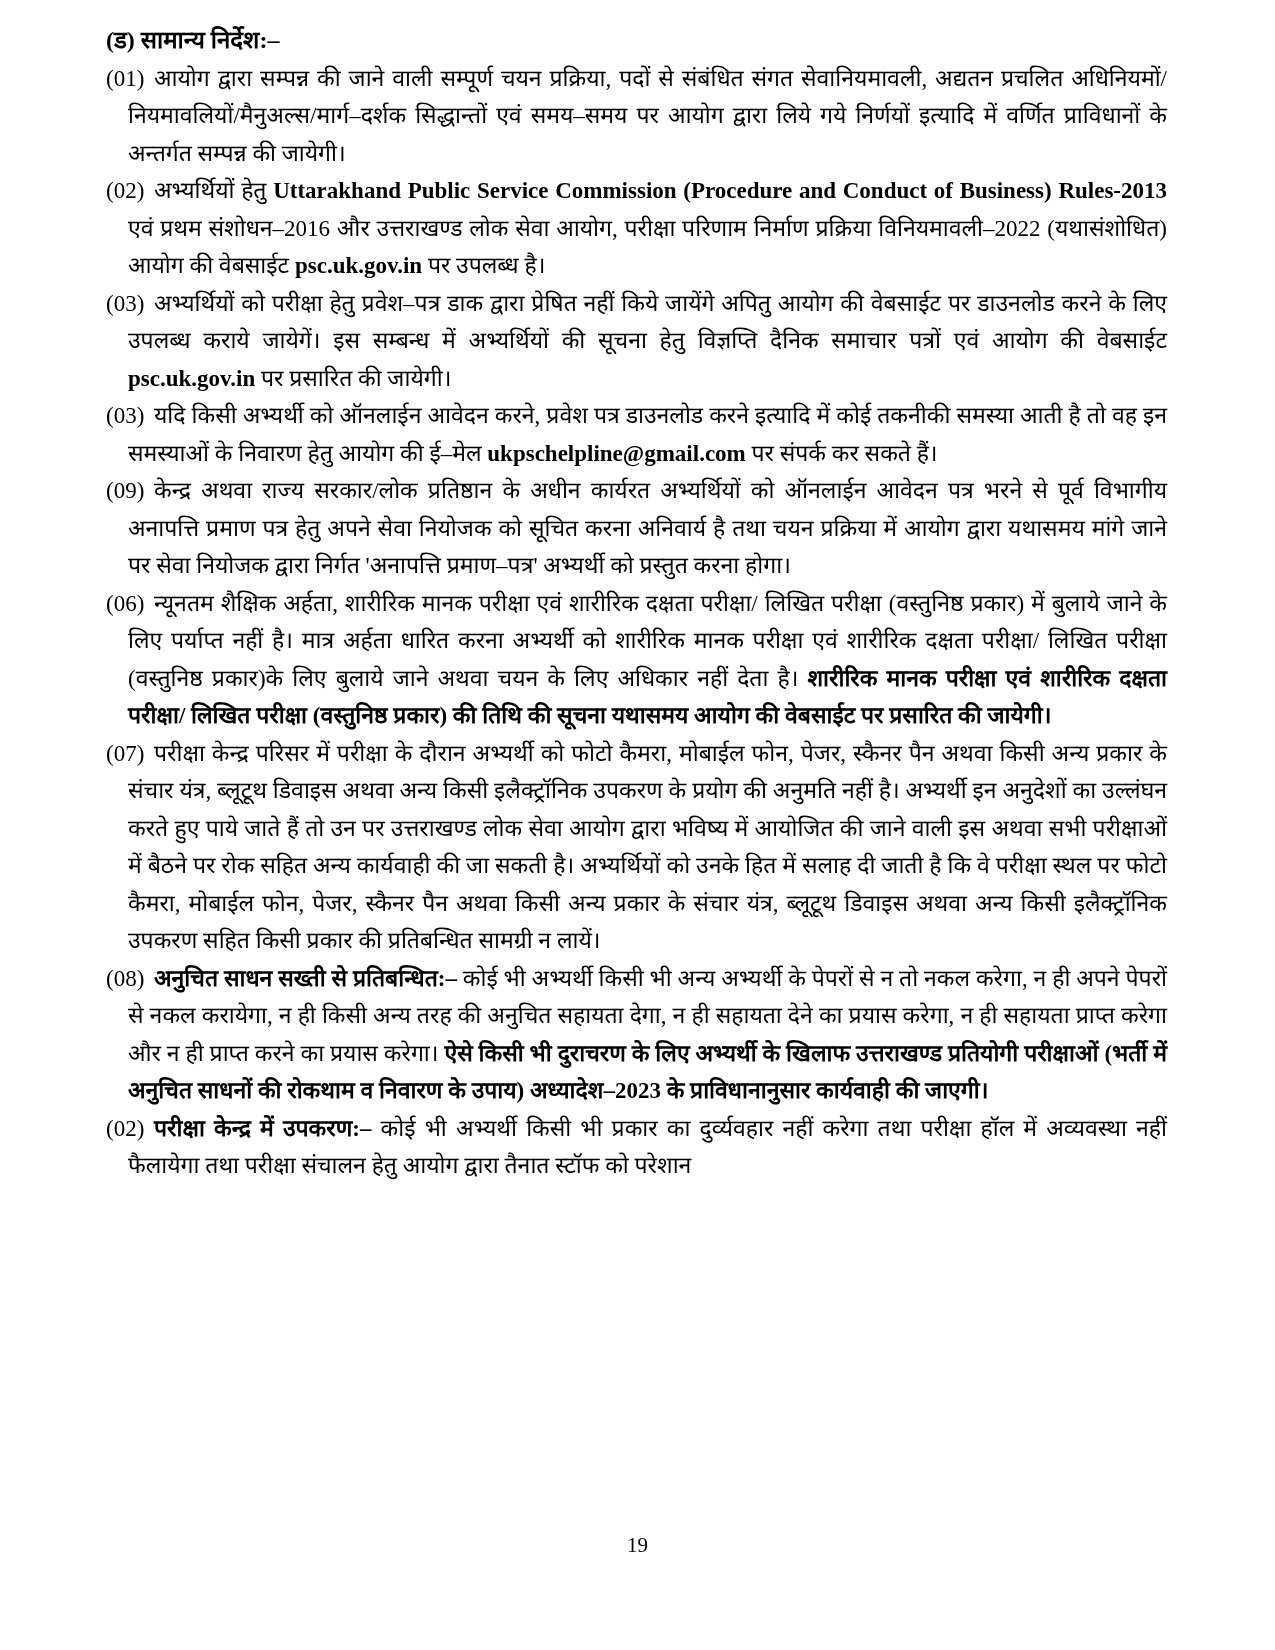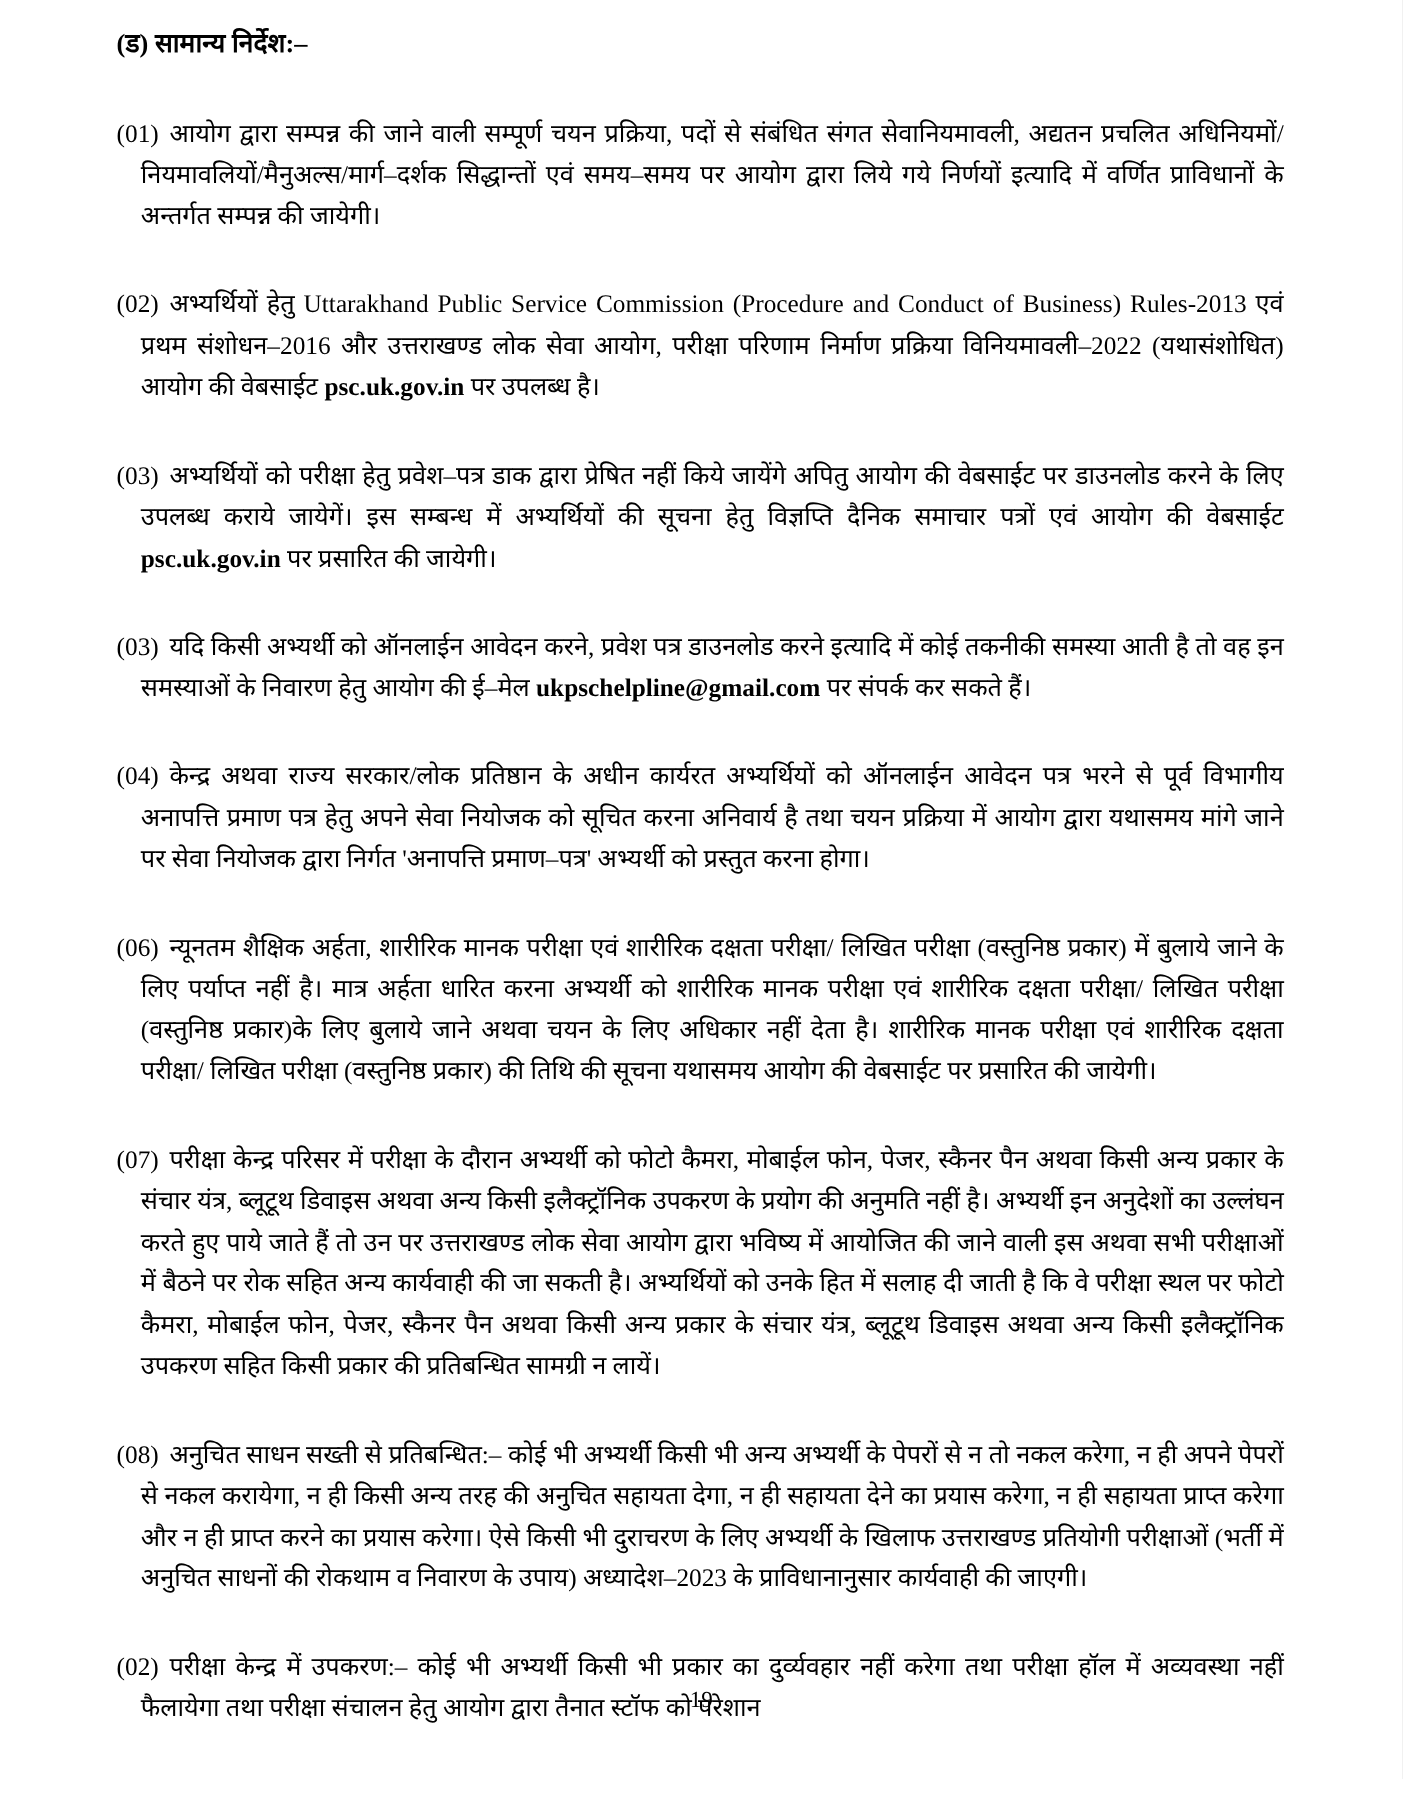--- a/index.html
+++ b/index.html
@@ -24,24 +24,23 @@
   .item {
     text-align: justify;
     padding-left: 22px;
     text-indent: -22px;
   }
   .item .num {
     display: inline-block;
     width: 48px;
     text-indent: 0;
     white-space: nowrap;
-    margin-top: 43px;
   }
   .seg { }
-  .bold { font-weight: normal; }
+  .bold { font-weight: bold; }
   .link { font-weight: bold; color: #000; }
   .page-number {
     position: absolute;
     bottom: 92px;
     left: 0;
     width: 100%;
     text-align: center;
     font-size: 21px;
     line-height: normal;
   }
@@ -50,21 +49,21 @@
 <body>
 
 <div class="page">
   <div class="heading">(ड) सामान्य निर्देश:–</div>
 
   <div id="instruction-list">
       <div class="item"><span class="num">(01)</span><span class="seg">आयोग द्वारा सम्पन्न की जाने वाली सम्पूर्ण चयन प्रक्रिया, पदों से संबंधित संगत सेवानियमावली, अद्यतन प्रचलित अधिनियमों/नियमावलियों/मैनुअल्स/मार्ग–दर्शक सिद्धान्तों एवं समय–समय पर आयोग द्वारा लिये गये निर्णयों इत्यादि में वर्णित प्राविधानों के अन्तर्गत सम्पन्न की जायेगी।</span></div>
       <div class="item"><span class="num">(02)</span><span class="seg">अभ्यर्थियों हेतु </span><span class="seg bold">Uttarakhand Public Service Commission (Procedure and Conduct of Business) Rules-2013</span><span class="seg"> एवं प्रथम संशोधन–2016 और उत्तराखण्ड लोक सेवा आयोग, परीक्षा परिणाम निर्माण प्रक्रिया विनियमावली–2022 (यथासंशोधित)  आयोग की वेबसाईट </span><span class="seg link">psc.uk.gov.in</span><span class="seg"> पर उपलब्ध है।</span></div>
       <div class="item"><span class="num">(03)</span><span class="seg">अभ्यर्थियों को परीक्षा हेतु प्रवेश–पत्र डाक द्वारा प्रेषित नहीं किये जायेंगे अपितु आयोग की वेबसाईट पर डाउनलोड करने के लिए उपलब्ध कराये जायेगें। इस सम्बन्ध में अभ्यर्थियों की सूचना हेतु विज्ञप्ति दैनिक समाचार पत्रों एवं आयोग की वेबसाईट </span><span class="seg link">psc.uk.gov.in</span><span class="seg"> पर प्रसारित की जायेगी।</span></div>
       <div class="item"><span class="num">(03)</span><span class="seg">यदि किसी अभ्यर्थी को ऑनलाईन आवेदन करने, प्रवेश पत्र डाउनलोड करने इत्यादि में कोई तकनीकी समस्या आती है तो वह इन समस्याओं के निवारण हेतु आयोग की ई–मेल </span><span class="seg link">ukpschelpline@gmail.com</span><span class="seg"> पर संपर्क कर सकते हैं।</span></div>
-      <div class="item"><span class="num">(04)</span><span class="seg">केन्द्र अथवा राज्य सरकार/लोक प्रतिष्ठान के अधीन कार्यरत अभ्यर्थियों को ऑनलाईन आवेदन पत्र भरने से पूर्व विभागीय अनापत्ति प्रमाण पत्र हेतु अपने सेवा नियोजक को सूचित करना अनिवार्य है तथा चयन प्रक्रिया में आयोग द्वारा यथासमय मांगे जाने पर सेवा नियोजक द्वारा निर्गत 'अनापत्ति प्रमाण–पत्र' अभ्यर्थी को प्रस्तुत करना होगा।</span></div>
+      <div class="item"><span class="num">(09)</span><span class="seg">केन्द्र अथवा राज्य सरकार/लोक प्रतिष्ठान के अधीन कार्यरत अभ्यर्थियों को ऑनलाईन आवेदन पत्र भरने से पूर्व विभागीय अनापत्ति प्रमाण पत्र हेतु अपने सेवा नियोजक को सूचित करना अनिवार्य है तथा चयन प्रक्रिया में आयोग द्वारा यथासमय मांगे जाने पर सेवा नियोजक द्वारा निर्गत 'अनापत्ति प्रमाण–पत्र' अभ्यर्थी को प्रस्तुत करना होगा।</span></div>
       <div class="item"><span class="num">(06)</span><span class="seg">न्यूनतम शैक्षिक अर्हता, शारीरिक मानक परीक्षा एवं शारीरिक दक्षता परीक्षा/ लिखित परीक्षा (वस्तुनिष्ठ प्रकार) में बुलाये जाने के लिए पर्याप्त नहीं है। मात्र अर्हता धारित करना अभ्यर्थी को शारीरिक मानक परीक्षा एवं शारीरिक दक्षता परीक्षा/ लिखित परीक्षा (वस्तुनिष्ठ प्रकार)के लिए बुलाये जाने अथवा चयन के लिए अधिकार नहीं देता है। </span><span class="seg bold">शारीरिक मानक परीक्षा एवं शारीरिक दक्षता परीक्षा/ लिखित परीक्षा (वस्तुनिष्ठ प्रकार) की तिथि की सूचना यथासमय आयोग की वेबसाईट पर प्रसारित की जायेगी।</span></div>
       <div class="item"><span class="num">(07)</span><span class="seg">परीक्षा केन्द्र परिसर में परीक्षा के दौरान अभ्यर्थी को फोटो कैमरा, मोबाईल फोन, पेजर, स्कैनर पैन अथवा किसी अन्य प्रकार के संचार यंत्र, ब्लूटूथ डिवाइस अथवा अन्य किसी इलैक्ट्रॉनिक उपकरण के प्रयोग की अनुमति नहीं है। अभ्यर्थी इन अनुदेशों का उल्लंघन करते हुए पाये जाते हैं तो उन पर उत्तराखण्ड लोक सेवा आयोग द्वारा भविष्य में आयोजित की जाने वाली इस अथवा सभी परीक्षाओं में बैठने पर रोक सहित अन्य कार्यवाही की जा सकती है। अभ्यर्थियों को उनके हित में सलाह दी जाती है कि वे परीक्षा स्थल पर फोटो कैमरा, मोबाईल फोन, पेजर, स्कैनर पैन अथवा किसी अन्य प्रकार के संचार यंत्र, ब्लूटूथ डिवाइस अथवा अन्य किसी इलैक्ट्रॉनिक उपकरण सहित किसी प्रकार की प्रतिबन्धित सामग्री न लायें।</span></div>
       <div class="item"><span class="num">(08)</span><span class="seg bold">अनुचित साधन सख्ती से प्रतिबन्धित:– </span><span class="seg">कोई भी अभ्यर्थी किसी भी अन्य अभ्यर्थी के पेपरों से न तो नकल करेगा, न ही अपने पेपरों से नकल करायेगा, न ही किसी अन्य तरह की अनुचित सहायता देगा, न ही सहायता देने का प्रयास करेगा, न ही सहायता प्राप्त करेगा और न ही प्राप्त करने का प्रयास करेगा। </span><span class="seg bold">ऐसे किसी भी दुराचरण के लिए अभ्यर्थी के खिलाफ उत्तराखण्ड प्रतियोगी परीक्षाओं (भर्ती में अनुचित साधनों की रोकथाम व निवारण के उपाय) अध्यादेश–2023 के प्राविधानानुसार कार्यवाही की जाएगी।</span></div>
       <div class="item"><span class="num">(02)</span><span class="seg bold">परीक्षा केन्द्र में उपकरण:– </span><span class="seg">कोई भी अभ्यर्थी किसी भी प्रकार का दुर्व्यवहार नहीं करेगा तथा परीक्षा हॉल में अव्यवस्था नहीं फैलायेगा तथा परीक्षा संचालन हेतु आयोग द्वारा तैनात स्टॉफ को परेशान</span></div>
     </div>
 
   <div class="page-number">19</div>
 </div>
 
 </body></html>

